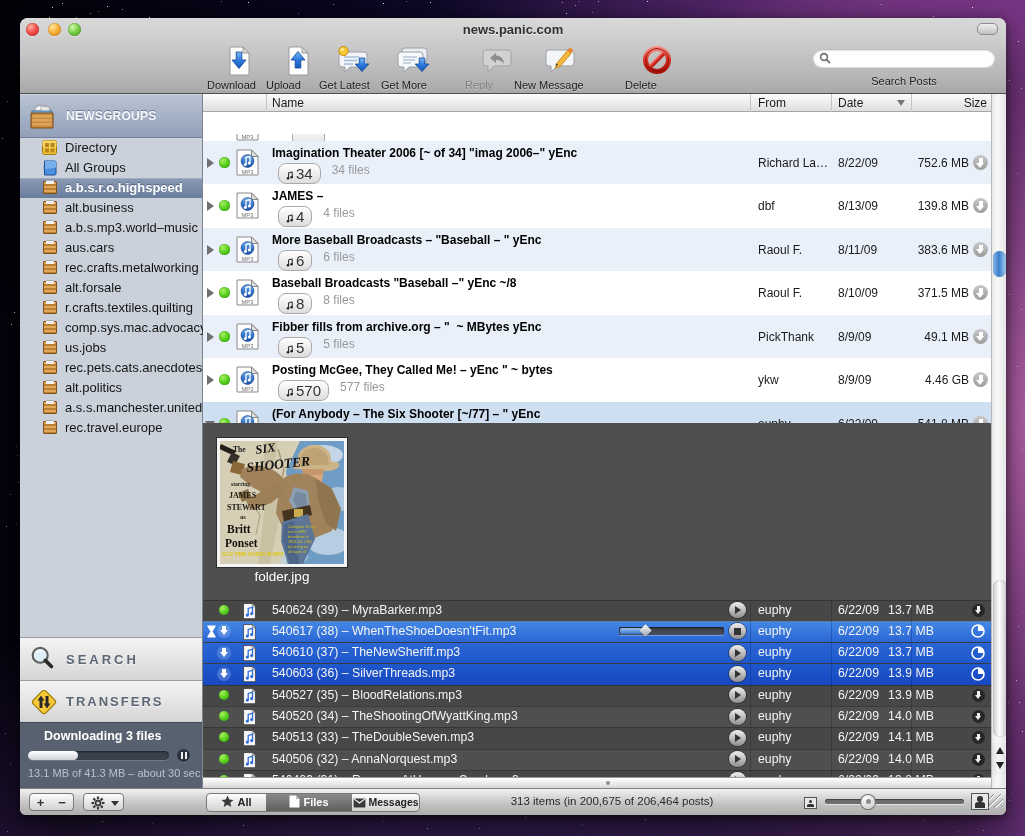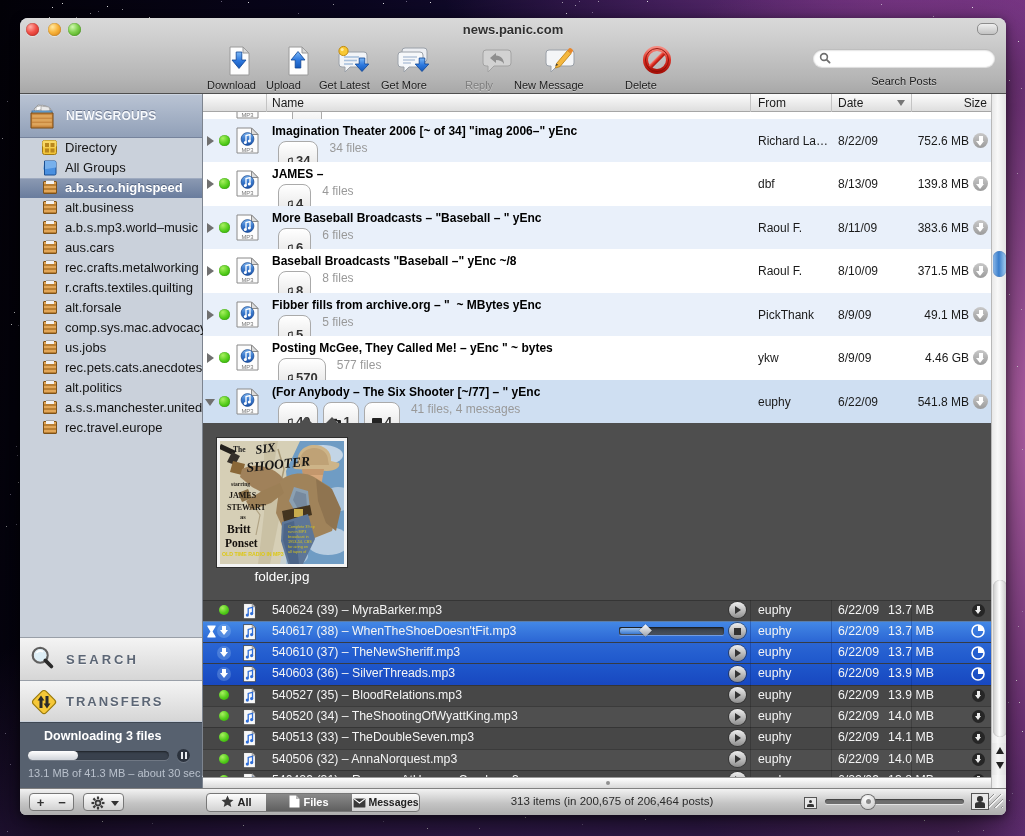--- a/index.html
+++ b/index.html
@@ -54,31 +54,31 @@
 #dl .pause:after{content:"";position:absolute;left:7.5px;top:3px;width:2px;height:7px;background:#e8ebef;}
 #dl .t2{position:absolute;left:8px;top:44px;font-size:11px;color:#b9c1cc;white-space:nowrap;}
 .crate{position:absolute;left:23px;top:3px;width:14px;height:13px;border-radius:1px;border:1px solid #7e5218;background:repeating-linear-gradient(#e2a758 0 2.5px,#b97f33 2.5px 4px);box-sizing:border-box;}
 .crate:before{content:"";position:absolute;left:1.5px;top:-2.5px;width:8px;height:3px;background:#f3f3f3;border-top:1px solid #aaa;}
 
 #content{position:absolute;left:183px;top:76px;width:803px;height:694px;background:#fff;overflow:hidden;}
 #thead{position:absolute;left:0;top:0;width:803px;height:18px;background:linear-gradient(#fcfcfc,#dedede);border-bottom:1px solid #a6a6a6;box-sizing:border-box;font-size:12px;color:#1a1a1a;}
 #thead .cs{position:absolute;top:0;width:1px;height:18px;background:#c4c4c4;}
 #thead .ct{position:absolute;top:2px;}
 #thead .sort{position:absolute;left:694px;top:6px;width:0;height:0;border-left:4.5px solid transparent;border-right:4.5px solid transparent;border-top:6px solid #777;}
-.trow{position:absolute;left:0;width:788px;height:43.4px;font-size:12px;}
+.trow{position:absolute;left:0;width:788px;height:43.4px;font-size:12px;margin-top:22px;}
 .trow.alt{background:#e9f0fa;}
 .trow.white{background:#fff;}
 .trow.sel{background:#cfdff2;}
 .tri{position:absolute;left:4px;top:17px;width:0;height:0;border-top:5px solid transparent;border-bottom:5px solid transparent;border-left:7px solid #707070;}
 .tri.open{border-left:5px solid transparent;border-right:5px solid transparent;border-top:7px solid #707070;border-bottom:none;left:2px;top:19px;}
 .gdot{position:absolute;left:16px;top:16px;width:11px;height:11px;border-radius:50%;background:radial-gradient(circle at 35% 30%,#a8f060,#52cc1a 55%,#2f9e08);box-shadow:inset 0 0 1px #1e7a04;}
 .mp3i{position:absolute;left:33px;top:8px;}
 .ttl{position:absolute;left:69px;top:5px;font-weight:bold;color:#000;white-space:nowrap;}
 .sub{position:absolute;left:75px;top:22px;height:15px;color:#999;}
-.badge{display:inline-block;vertical-align:top;height:13px;line-height:13px;border:1px solid #aaa;border-radius:8px;background:linear-gradient(#fff,#ddd);padding:12px 7px;font-size:13px;font-weight:bold;color:#333;margin-right:5px;}
+.badge{display:inline-block;vertical-align:top;height:13px;line-height:13px;border:1px solid #aaa;border-radius:8px;background:linear-gradient(#fff,#ddd);padding:3px 7px;font-size:15px;font-weight:normal;color:#333;margin-right:5px;}
 .badge svg{vertical-align:-1px;margin-right:2px;}
 .files{display:inline-block;vertical-align:top;margin-left:6px;line-height:15px;font-size:12px;}
 .cfrom{position:absolute;left:555px;top:15px;color:#1a1a1a;}
 .cdate{position:absolute;left:635px;top:15px;color:#1a1a1a;}
 .csize{position:absolute;left:660px;top:15px;width:106px;text-align:right;color:#1a1a1a;}
 .dlc{position:absolute;left:770px;top:14px;width:15px;height:15px;border-radius:50%;background:linear-gradient(#c9c9c9,#9b9b9b);}
 .dlc:before{content:"";position:absolute;left:5.5px;top:3px;width:4px;height:5px;background:#fff;}
 .dlc:after{content:"";position:absolute;left:3px;top:7.5px;border-left:4.5px solid transparent;border-right:4.5px solid transparent;border-top:5px solid #fff;}
 
 #dark{position:absolute;left:0;top:329px;width:788px;height:354px;background:#4e4e4e;}
@@ -289,25 +289,25 @@
  <div class="srow grp">
         <i class="crate"></i>
         <span class="tx">aus.cars</span>
       </div>
  <div class="srow grp">
         <i class="crate"></i>
         <span class="tx">rec.crafts.metalworking</span>
       </div>
  <div class="srow grp">
         <i class="crate"></i>
+        <span class="tx">alt.forsale</span>
+      </div>
+ <div class="srow grp">
+        <i class="crate"></i>
         <span class="tx">r.crafts.textiles.quilting</span>
-      </div>
- <div class="srow grp">
-        <i class="crate"></i>
-        <span class="tx">alt.forsale</span>
       </div>
  <div class="srow grp">
         <i class="crate"></i>
         <span class="tx">comp.sys.mac.advocacy</span>
       </div>
  <div class="srow grp">
         <i class="crate"></i>
         <span class="tx">us.jobs</span>
       </div>
  <div class="srow grp">

